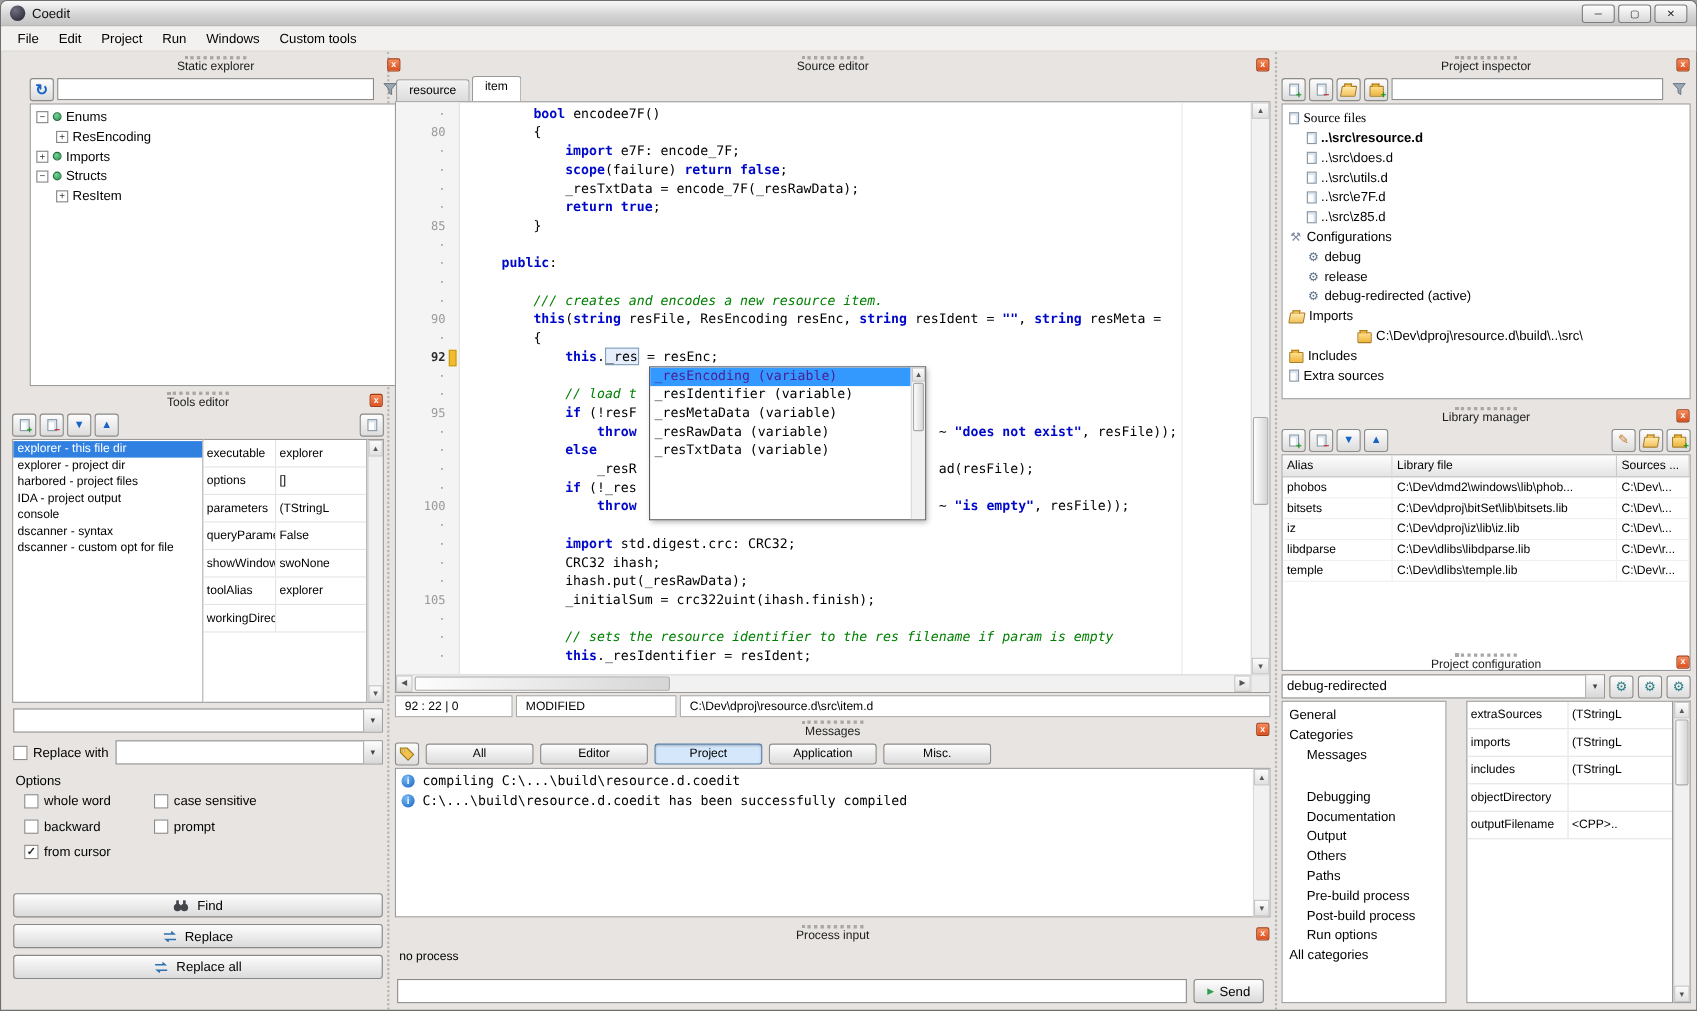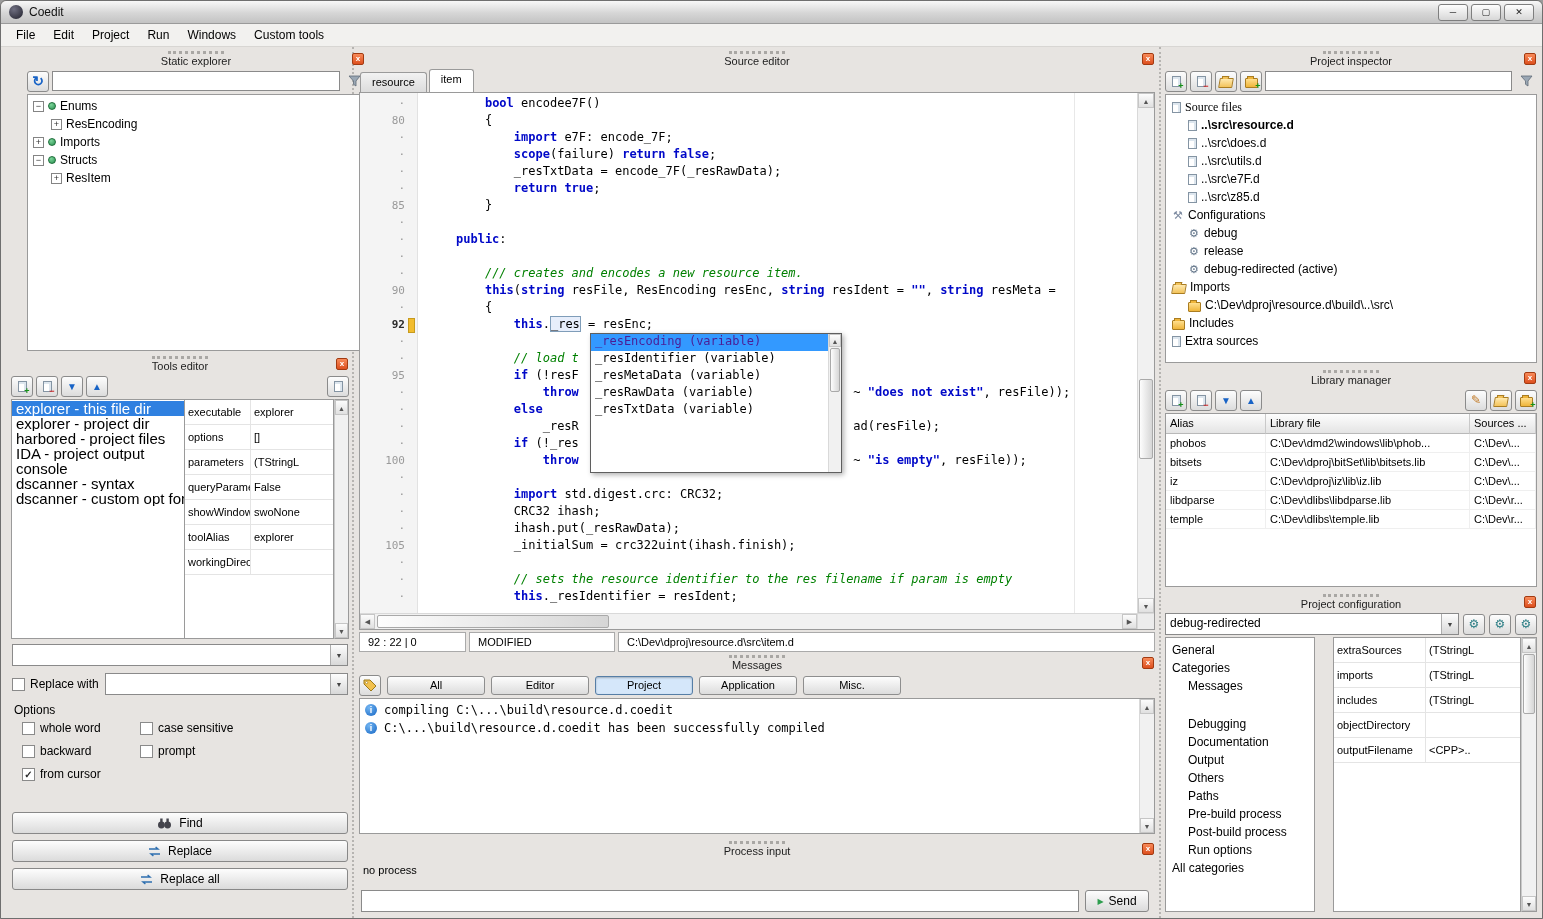--- a/index.html
+++ b/index.html
@@ -42,21 +42,21 @@
   .ic-folder-open::before{content:"";position:absolute;top:-3px;left:1px;width:5px;height:2px;background:#f3c35a;border:1px solid #aa7d21;border-bottom:none}
   .ic-gear{width:12px;text-align:center}
   .ic-gear::before{content:"⚙";font-size:11px;color:#5f7287;line-height:12px}
   .ic-wrench{width:12px;text-align:center}
   .ic-wrench::before{content:"⚒";font-size:11px;color:#7c8aa0;line-height:12px}
   
   .tree-row{display:flex;align-items:center;height:18px;gap:4px;white-space:nowrap;font-size:12px;overflow:hidden}
   .expander{width:11px;height:11px;border:1px solid #848484;background:#fff;font:9px/9px "Liberation Sans",sans-serif;text-align:center;flex:none;color:#333}
   .bullet{width:8px;height:8px;border-radius:50%;background:radial-gradient(circle at 35% 30%,#7cd49a,#2a9150);border:1px solid #1d6e3a;flex:none}
   .tree-label{overflow:hidden;text-overflow:ellipsis}
-  .list-item{height:15px;line-height:15px;padding:0 4px;font-size:15px;white-space:nowrap;overflow:hidden}
+  .list-item{height:15px;line-height:15px;padding:0 4px;font-size:11px;white-space:nowrap;overflow:hidden}
   .selected{background:#2f80e0;color:#fff}
   .prop-row{display:flex;height:25px;border-bottom:1px solid #e4e4e4;font-size:11px}
   .prop-name{width:66px;padding:6px 3px 0;border-right:1px solid #e4e4e4;overflow:hidden;white-space:nowrap;flex:none}
   .prop-value{flex:1;padding:6px 3px 0;overflow:hidden;white-space:nowrap}
   
   .sb-v{background:#f1f1f1;border-left:1px solid #d9d9d9;position:relative;flex:none}
   .sb-h{background:#f1f1f1;border-top:1px solid #d9d9d9;position:relative}
   .sb-a{position:absolute;text-align:center;font-size:7px;color:#555;background:linear-gradient(#fcfcfc,#e0e0e0);border:1px solid #c6c6c6}
   .sb-v .sb-a{left:0;right:0;height:15px;line-height:15px}
   .sb-v .up{top:0}.sb-v .down{bottom:0}
@@ -131,21 +131,21 @@
   .info-ic{width:12px;height:12px;border-radius:50%;background:radial-gradient(circle at 35% 30%,#74b6f2,#1465c4);color:#fff;font:bold 9px/12px "Liberation Sans",sans-serif;text-align:center;flex:none}
   #ms-vsb{position:absolute;top:0;right:0;bottom:0;width:15px}
   
   #pr-body{position:relative;height:56px;margin:0 2px}
   #pr-status{position:absolute;top:6px;left:4px;font-size:11px}
   #pr-input{position:absolute;left:2px;bottom:2px;width:718px;height:22px;border:1px solid #8a8a8a;background:#fff;padding:0 5px;font:12px "Liberation Sans",sans-serif}
   #pr-send{position:absolute;left:726px;bottom:2px;width:64px;height:22px;border:1px solid #888;border-radius:3px;background:linear-gradient(#fdfdfd,#dbdbdb);display:flex;align-items:center;justify-content:center;gap:5px;font-size:12px}
   
   #pi-tree{height:269px;padding-top:3px}
   
-  #lm-table{height:174px;display:flex;flex-direction:column}
+  #lm-table{height:197px;display:flex;flex-direction:column}
   #lm-head{display:flex;height:20px;flex:none}
   #lm-head .lm-cell{background:linear-gradient(#fdfdfd,#e4e4e4);border-right:1px solid #c9c9c9;border-bottom:1px solid #b9b9b9;font-size:11px;padding:3px 4px 0}
   .lm-row{display:flex;height:19px;border-bottom:1px solid #efefef}
   .lm-cell{padding:3px 4px 0;overflow:hidden;white-space:nowrap;border-right:1px solid #efefef;font-size:11px}
   .lm-cell.c0{width:100px;flex:none}
   .lm-cell.c1{width:204px;flex:none}
   .lm-cell.c2{flex:1}
   
   #pc-toolbar{display:flex;align-items:center;gap:4px;height:26px;padding:2px}
   #pc-combo{flex:1}
@@ -569,21 +569,21 @@
             <span class="tree-label">release</span>
           </div>
           <div class="tree-row" style="padding-left: 22px;">
             <span class="ic ic-gear"></span>
             <span class="tree-label">debug-redirected (active)</span>
           </div>
           <div class="tree-row" style="padding-left: 6px;">
             <span class="ic ic-folder-open"></span>
             <span class="tree-label">Imports</span>
           </div>
-          <div class="tree-row" style="padding-left: 22px;">
+          <div class="tree-row" style="padding-left: 35px; margin-left: 33px;">
             <span class="ic ic-folder"></span>
             <span class="tree-label">C:\Dev\dproj\resource.d\build\..\src\</span>
           </div>
           <div class="tree-row" style="padding-left: 6px;">
             <span class="ic ic-folder"></span>
             <span class="tree-label">Includes</span>
           </div>
           <div class="tree-row" style="padding-left: 6px;">
             <span class="ic ic-page"></span>
             <span class="tree-label">Extra sources</span>

